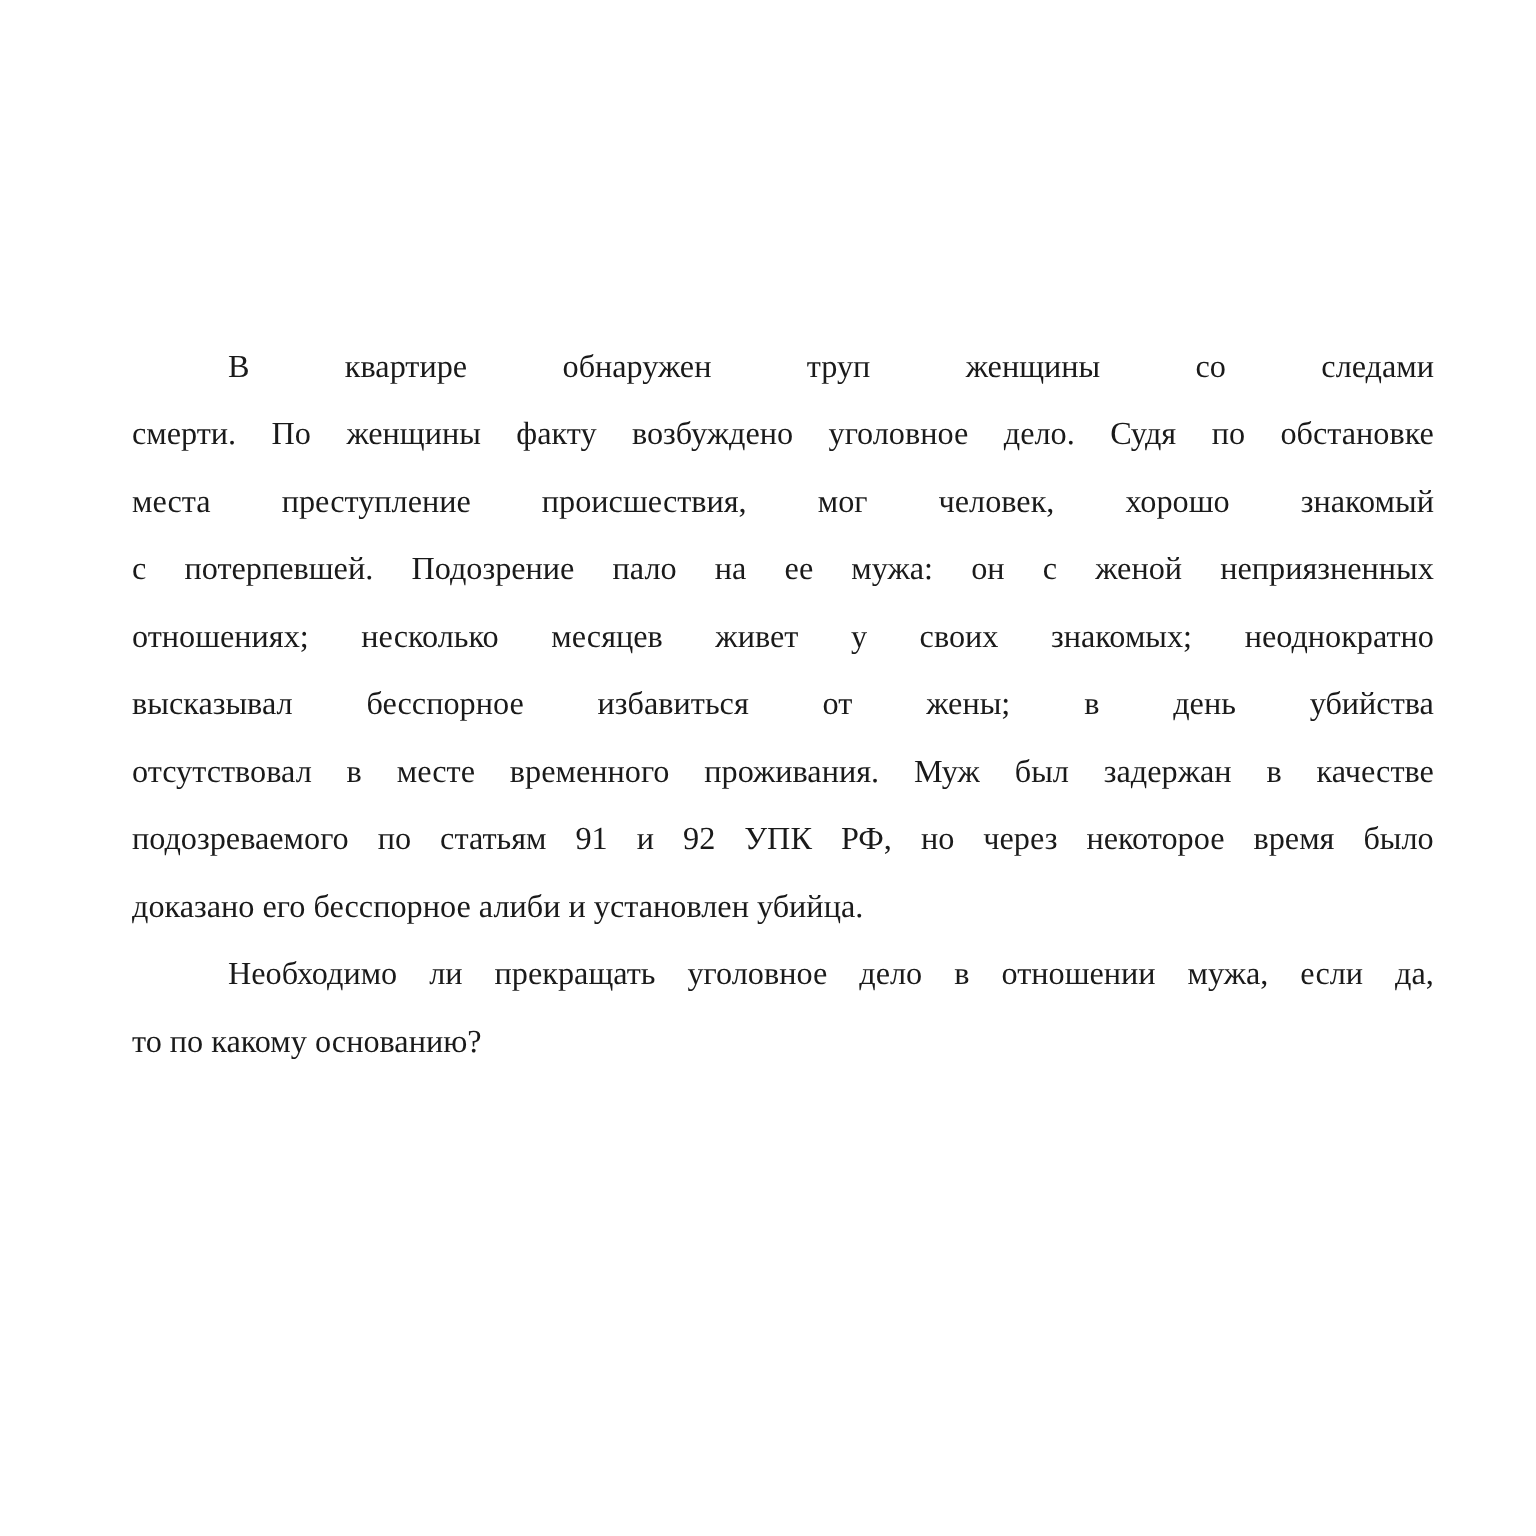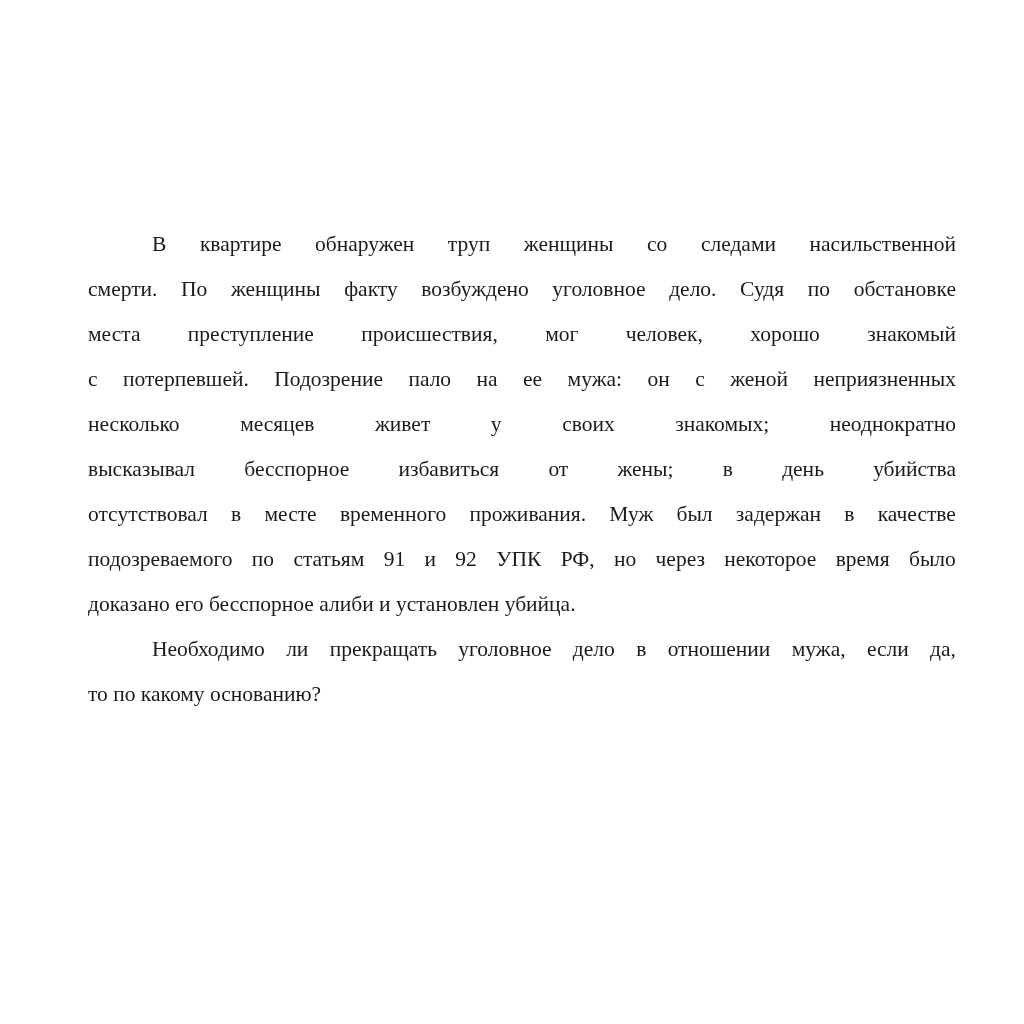--- a/index.html
+++ b/index.html
@@ -46,21 +46,20 @@
 <div class="page">
   <div class="paragraph">
     <div class="jline indent">
         <span>В</span>
         <span>квартире</span>
         <span>обнаружен</span>
         <span>труп</span>
         <span>женщины</span>
         <span>со</span>
         <span>следами</span>
-        <span>насильственной</span>
       </div>
     <div class="jline">
         <span>смерти.</span>
         <span>По</span>
         <span>женщины</span>
         <span>факту</span>
         <span>возбуждено</span>
         <span>уголовное</span>
         <span>дело.</span>
         <span>Судя</span>
@@ -83,20 +82,21 @@
         <span>пало</span>
         <span>на</span>
         <span>ее</span>
         <span>мужа:</span>
         <span>он</span>
         <span>с</span>
         <span>женой</span>
         <span>неприязненных</span>
       </div>
     <div class="jline">
+        <span>отношениях;</span>
         <span>несколько</span>
         <span>месяцев</span>
         <span>живет</span>
         <span>у</span>
         <span>своих</span>
         <span>знакомых;</span>
         <span>неоднократно</span>
       </div>
     <div class="jline">
         <span>высказывал</span>

